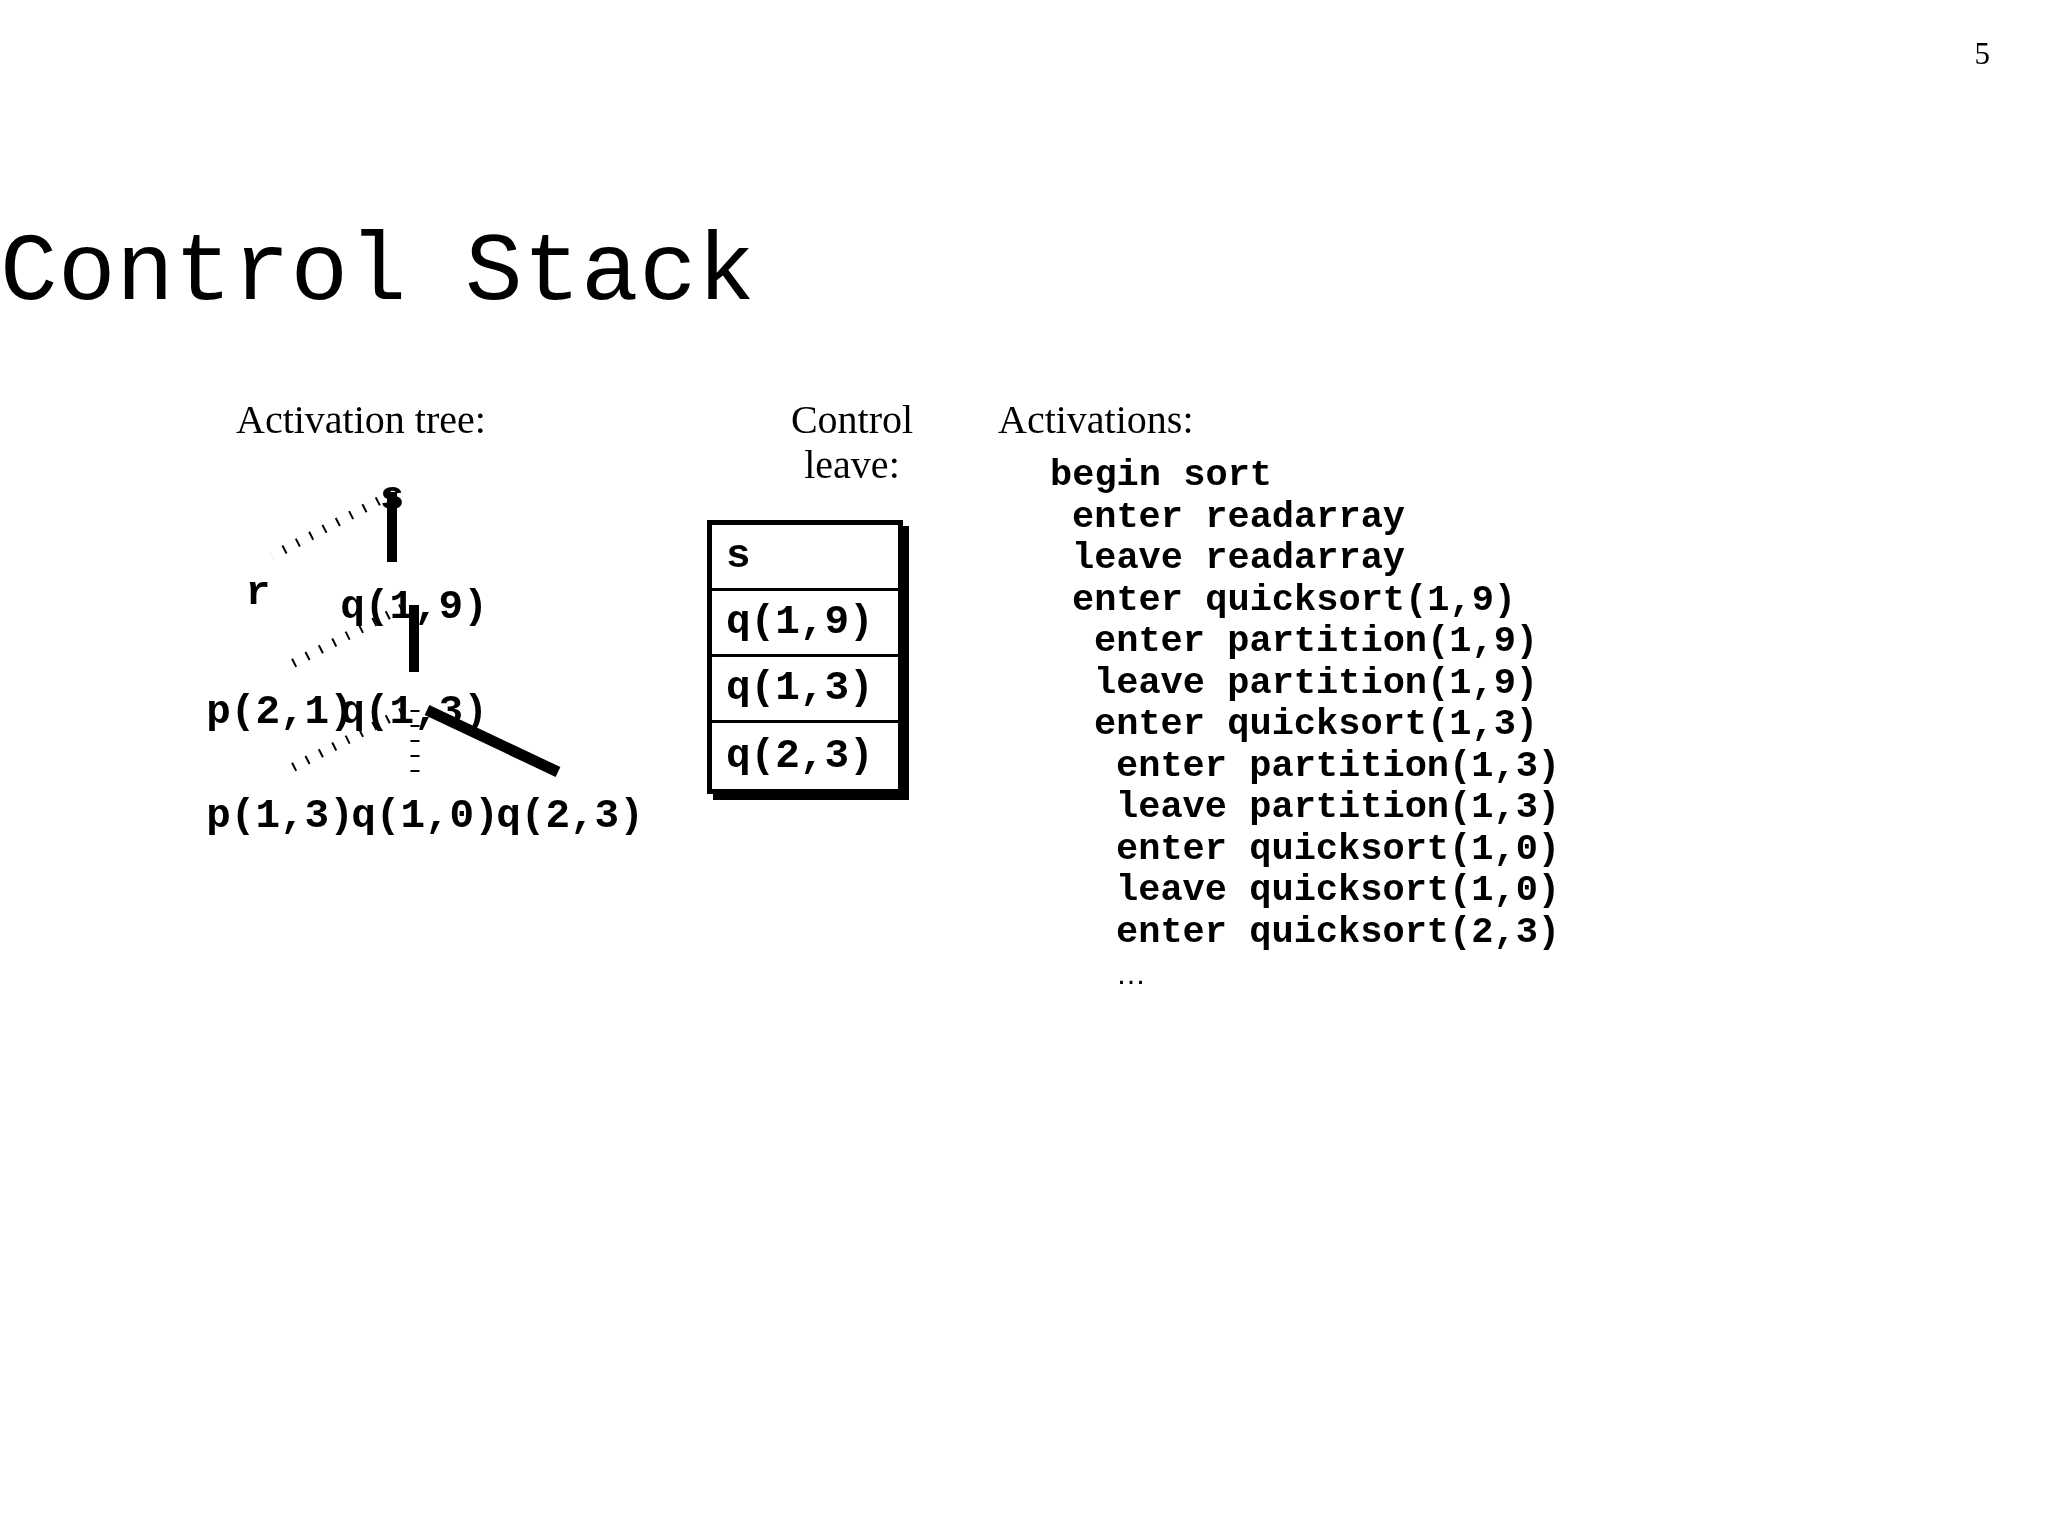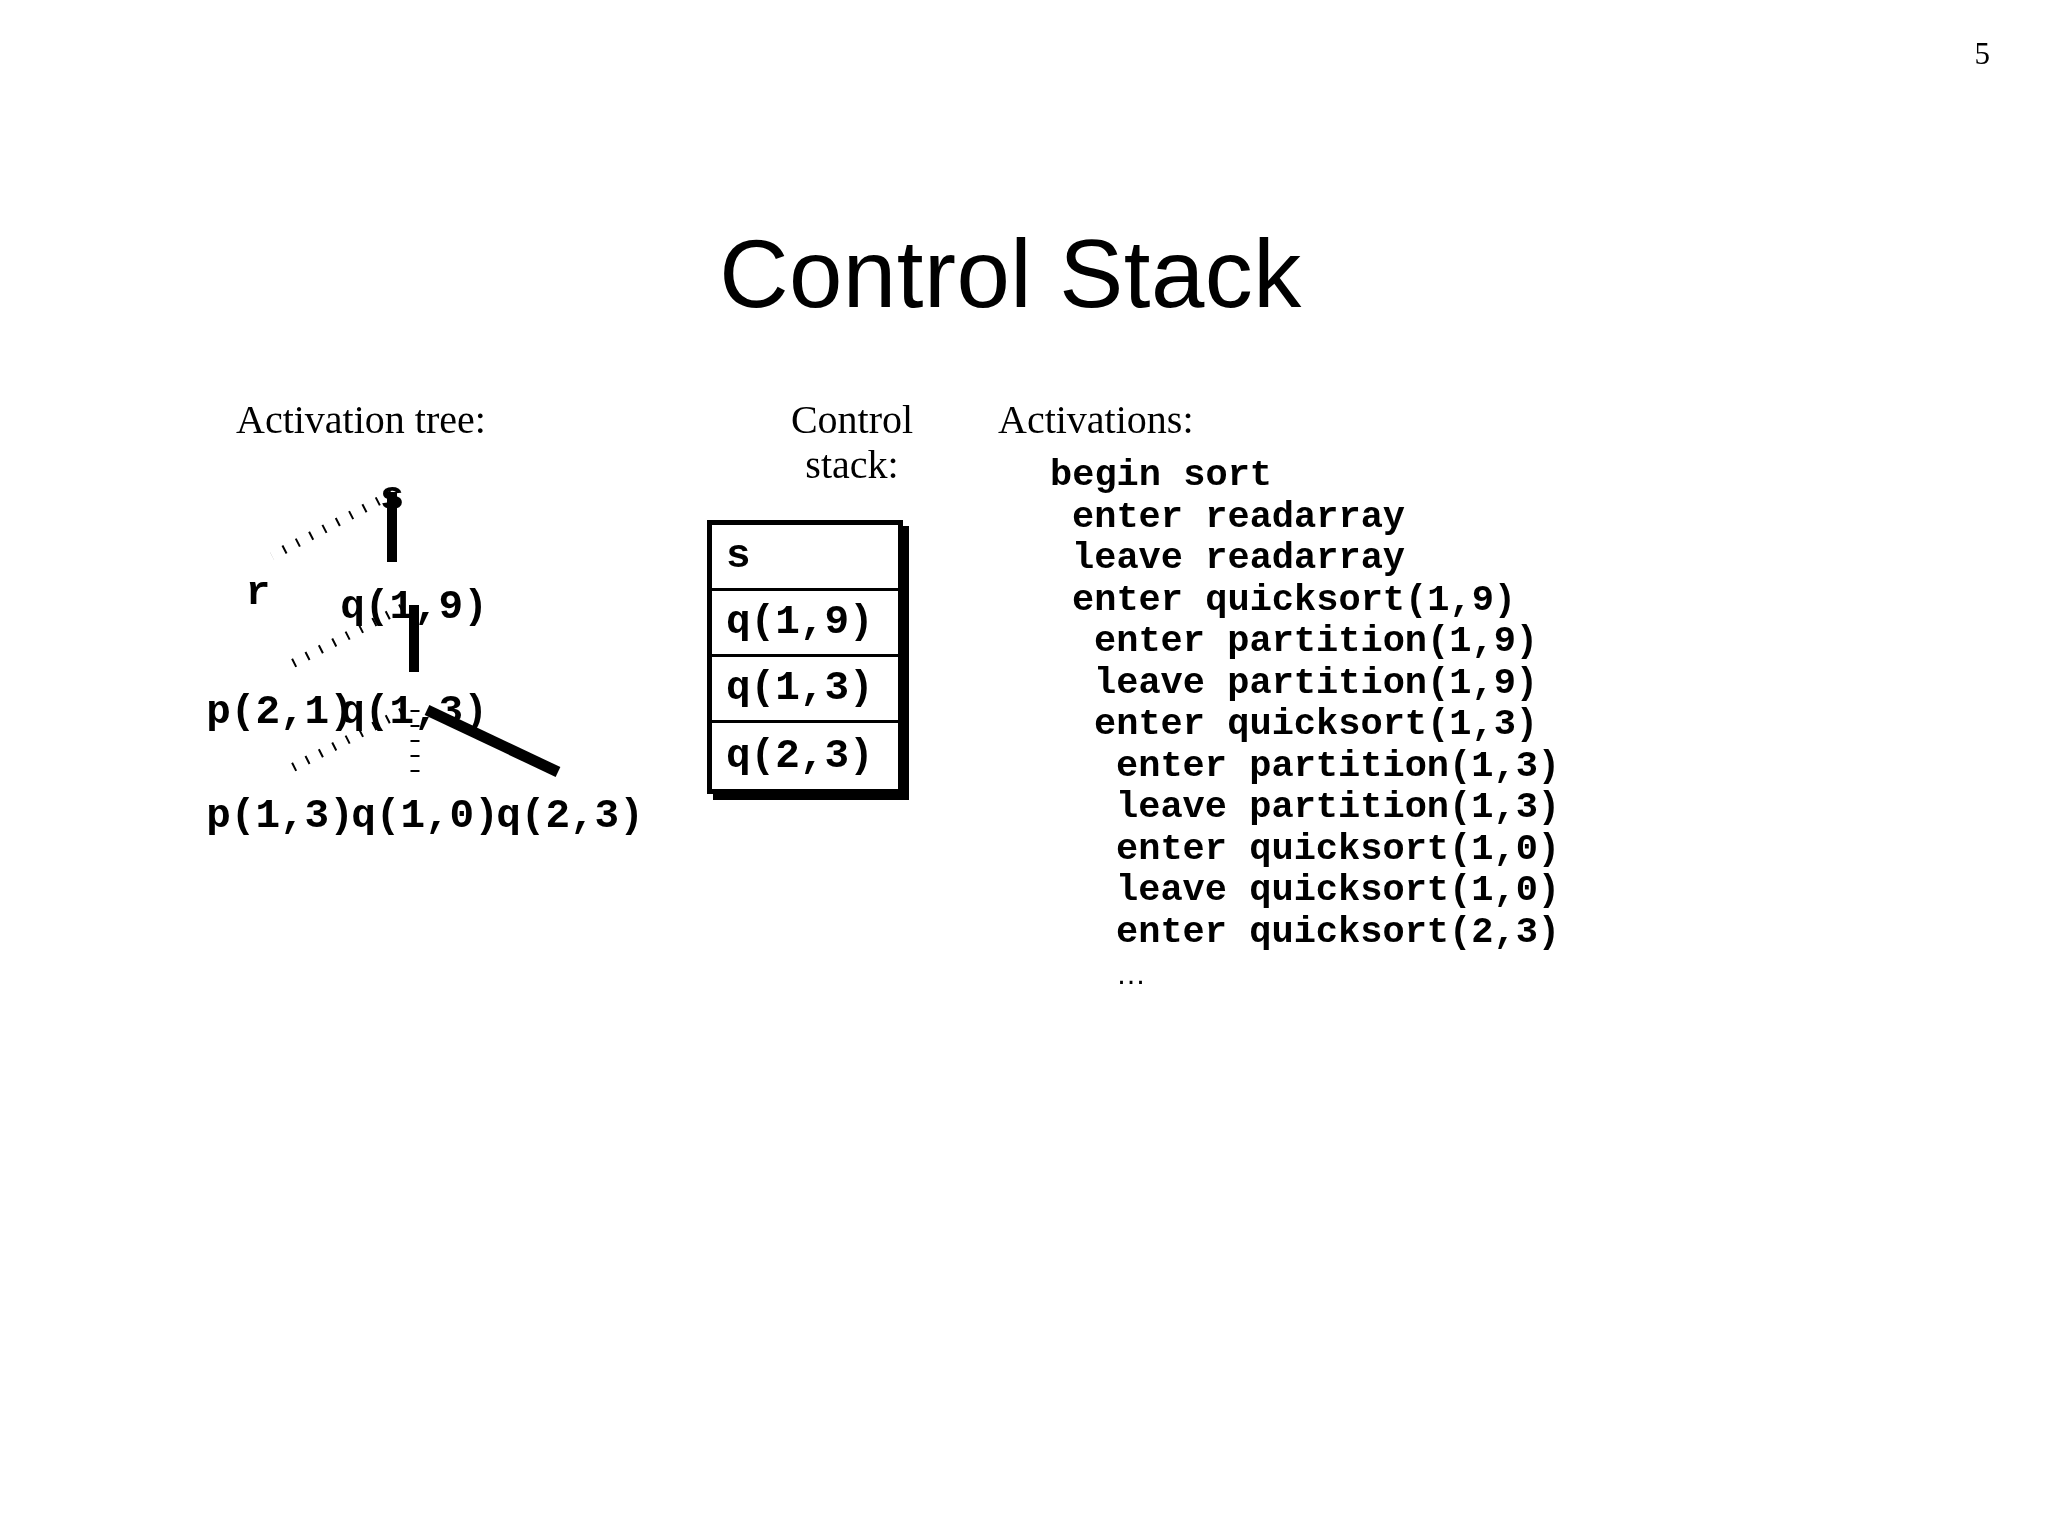--- a/index.html
+++ b/index.html
@@ -26,22 +26,21 @@
     line-height: 1;
     color: #000;
   }
 
   
   #slide-title {
     position: absolute;
     top: 160px;
     left: 0;
     width: 2021px;
-    text-align: center;
-    font-family: Liberation Sans, sans-serif;
+    font-family: Liberation Mono, monospace;
     font-size: 96px;
     font-weight: normal;
     line-height: 1.05;
     letter-spacing: 0.5px;
   }
 
   
   .col-heading {
     position: absolute;
     font-family: "Liberation Serif", "DejaVu Serif", serif;
@@ -186,21 +185,21 @@
   <div class="tree-node" style="left:284px; top:232px; transform:translateX(-50%);">q(1,3)</div>
 
   <div class="tree-node" style="left:150px; top:336px; transform:translateX(-50%);">p(1,3)</div>
 
   <div class="tree-node" style="left:295px; top:336px; transform:translateX(-50%);">q(1,0)</div>
 
   <div class="tree-node" style="left:440px; top:336px; transform:translateX(-50%);">q(2,3)</div>
 </div>
 
 <div class="col-heading" id="control-stack-heading">Control
-stack:</div>
+leave:</div>
 
 <div id="control-stack-box">
   <div class="stack-cell">
     <span class="stack-cell-label">s</span>
   </div>
   <div class="stack-cell">
     <span class="stack-cell-label">q(1,9)</span>
   </div>
   <div class="stack-cell">
     <span class="stack-cell-label">q(1,3)</span>

